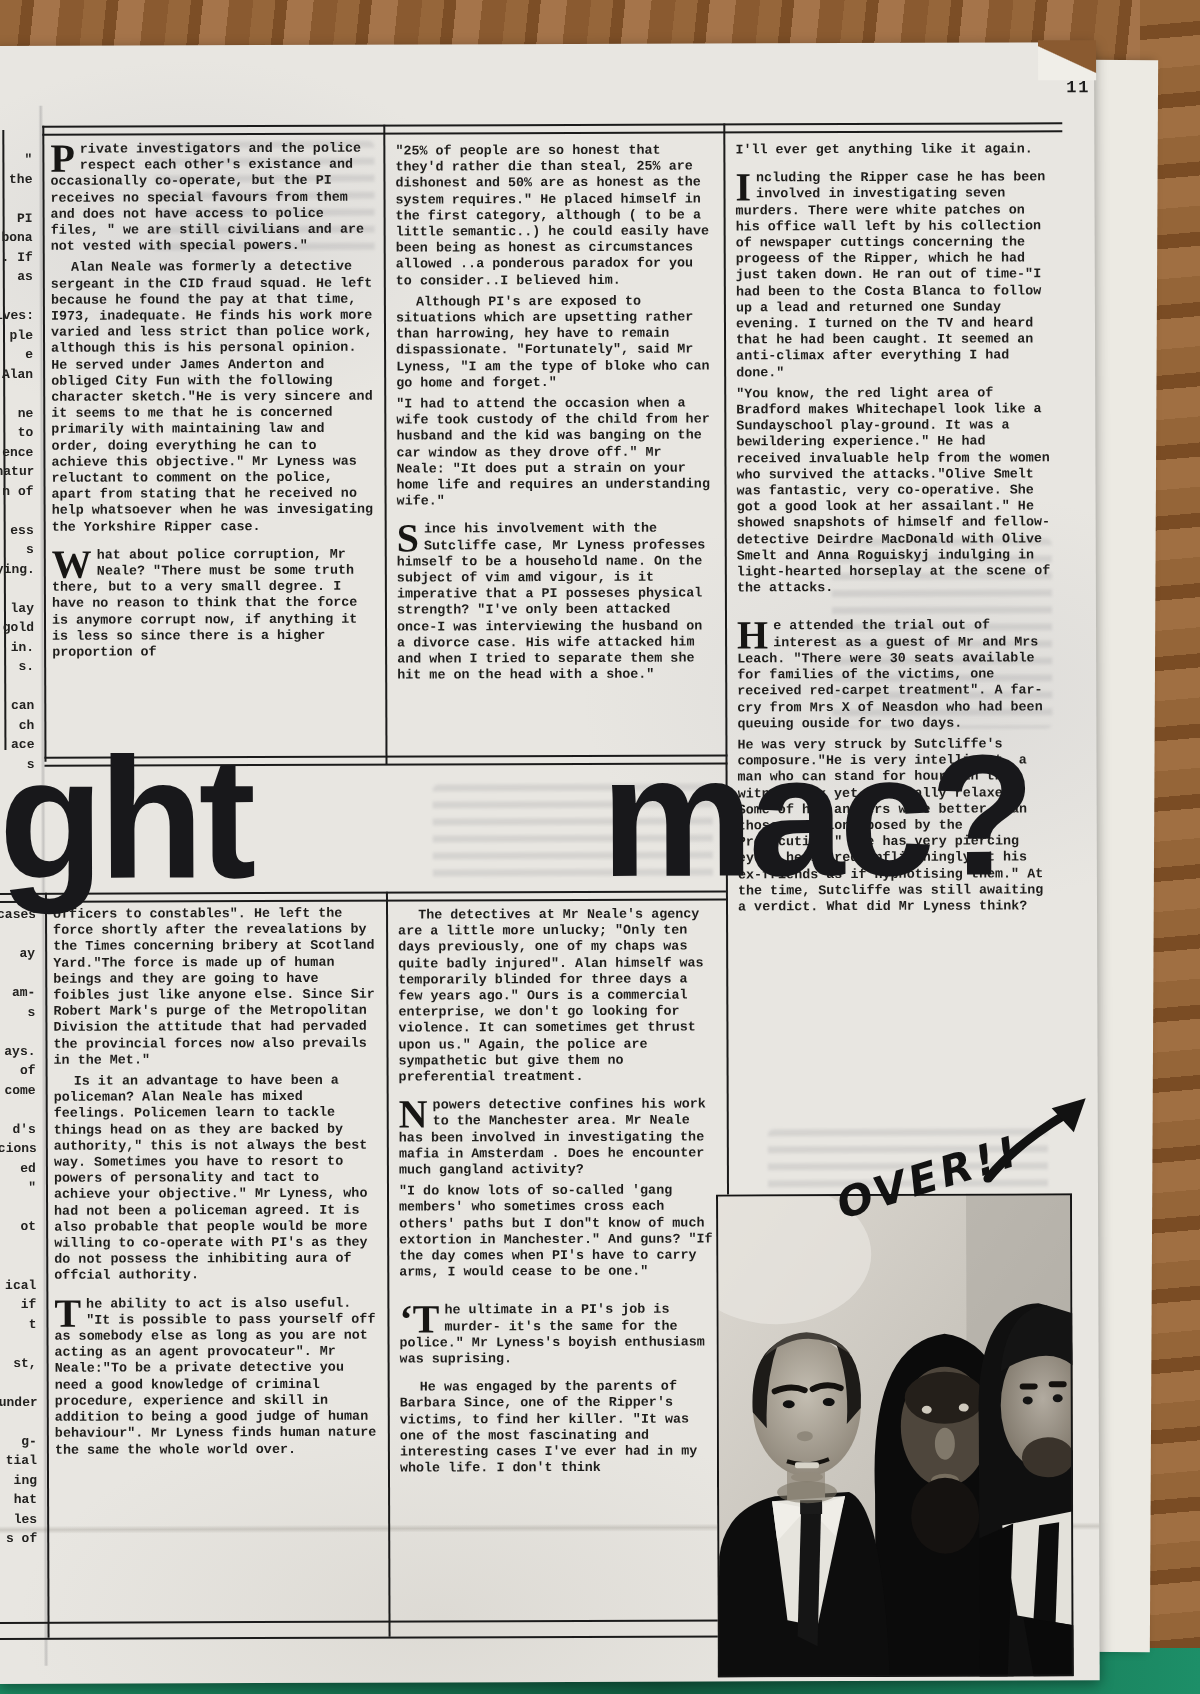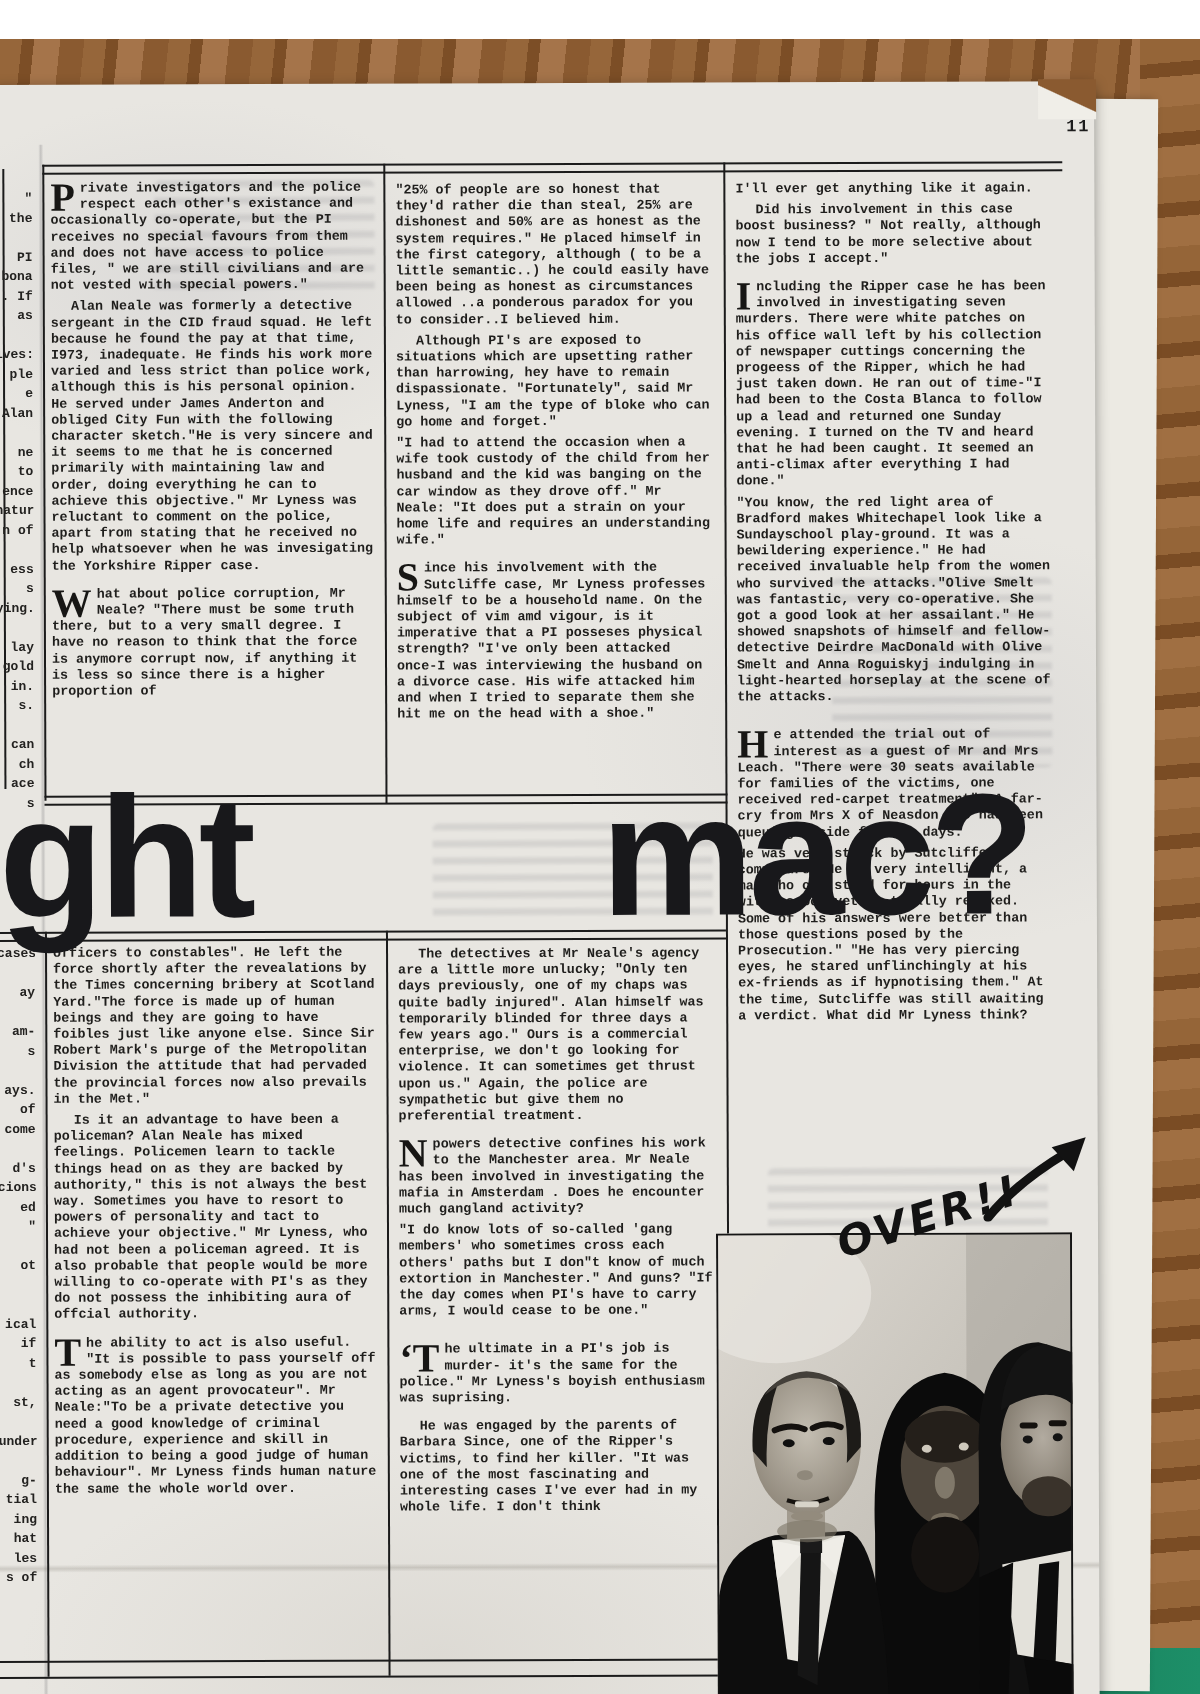--- a/index.html
+++ b/index.html
@@ -1,17 +1,17 @@
 <!DOCTYPE html>
 <html><head>
 <meta charset="utf-8">
 <style>
   html,body{margin:0;padding:0;width:1200px;height:1694px;overflow:hidden;
     font-family:"Liberation Mono","DejaVu Sans Mono",monospace;}
-  .scene{position:absolute;inset:0;background:#22c55e;margin-top:39px;}
+  .scene{position:absolute;inset:0;background:#22c55e;}
   
   .wood-top{position:absolute;left:0;top:0;width:1200px;height:78px;
     background:repeating-linear-gradient(96deg,#96663a 0 22px,#7c4e26 22px 34px,#a5744a 34px 60px,#8a5a30 60px 84px);}
   .wood-right{position:absolute;right:0;top:0;width:60px;height:1660px;
     background:repeating-linear-gradient(175deg,#956538 0 26px,#7a4c24 26px 40px,#a06f42 40px 70px);}
   .green-mat{position:absolute;left:0;bottom:0;width:1200px;height:46px;
     background:linear-gradient(90deg,#1b8a62,#115d41 55%,#1d8f68);}
   .under-sheet-right{position:absolute;left:1082px;top:60px;width:72px;height:1592px;
     background:#ecesae;background:#eceae3;box-shadow:-4px 0 8px rgba(0,0,0,.25);transform:rotate(.3deg);}
   .under-sheet-bottom{position:absolute;left:0;top:1642px;width:1092px;height:26px;
@@ -174,21 +174,20 @@
 
     <section class="col" style="left:401px;top:99px;width:314px;height:614px;">
       <p class="para"><span>"25% of people are so honest that they'd rather die than steal, 25% are dishonest and 50% are as honest as the system requires." He placed himself in the first category, although ( to be a little semantic..) he could easily have been being as honest as circumstances allowed ..a ponderous paradox for you to consider..I believed him.</span></p>
       <p class="para ind"><span>Although PI's are exposed to situations which are upsetting rather than harrowing, hey have to remain dispassionate. "Fortunately", said Mr Lyness, "I am the type of bloke who can go home and forget."</span></p>
       <p class="para"><span>"I had to attend the occasion when a wife took custody of the child from her husband and the kid was banging on the car window as they drove off." Mr Neale: "It does put a strain on your home life and requires an understanding wife."</span></p>
       <p class="para mt1"><span class="dropcap">S</span><span>ince his involvement with the Sutcliffe case, Mr Lyness professes himself to be a household name. On the subject of vim amd vigour, is it imperative that a PI posseses physical strength? "I've only been attacked once-I was interviewing the husband on a divorce case. His wife attacked him and when I tried to separate them she hit me on the head with a shoe."</span></p>
     </section>
 
     <section class="col" style="left:741px;top:99px;width:318px;height:972px;">
       <p class="para"><span>I'll ever get anything like it again.</span></p>
-      <p class="para ind"><span>Did his involvement in this case boost business? " Not really, although now I tend to be more selective about the jobs I accept."</span></p>
       <p class="para mt1"><span class="dropcap">I</span><span>ncluding the Ripper case he has been involved in investigating seven murders. There were white patches on his office wall left by his collection of newspaper cuttings concerning the progeess of the Ripper, which he had just taken down. He ran out of time-"I had been to the Costa Blanca to follow up a lead and returned one Sunday evening. I turned on the TV and heard that he had been caught. It seemed an anti-climax after everything I had done."</span></p>
       <p class="para"><span>"You know, the red light area of Bradford makes Whitechapel look like a Sundayschool play-ground. It was a bewildering experience." He had received invaluable help from the women who survived the attacks."Olive Smelt was fantastic, very co-operative. She got a good look at her assailant." He showed snapshots of himself and fellow-detective Deirdre MacDonald with Olive Smelt and Anna Roguiskyj indulging in light-hearted horseplay at the scene of the attacks.</span></p>
       <p class="para mt2"><span class="dropcap">H</span><span>e attended the trial out of interest as a guest of Mr and Mrs Leach. "There were 30 seats available for families of the victims, one received red-carpet treatment". A far-cry from Mrs X of Neasdon who had been queuing ouside for two days.</span></p>
       <p class="para"><span>He was very struck by Sutcliffe's composure."He is very intelligent, a man who can stand for hours in the witness box yet be totally relaxed. Some of his answers were better than those questions posed by the Prosecution." "He has very piercing eyes, he stared unflinchingly at his ex-friends as if hypnotising them." At the time, Sutcliffe was still awaiting a verdict. What did Mr Lyness think?</span></p>
     </section>
 
     <h1 class="headline">
       <span class="hl-left">ght</span>
       <span class="hl-right">mac?</span>
     </h1>

